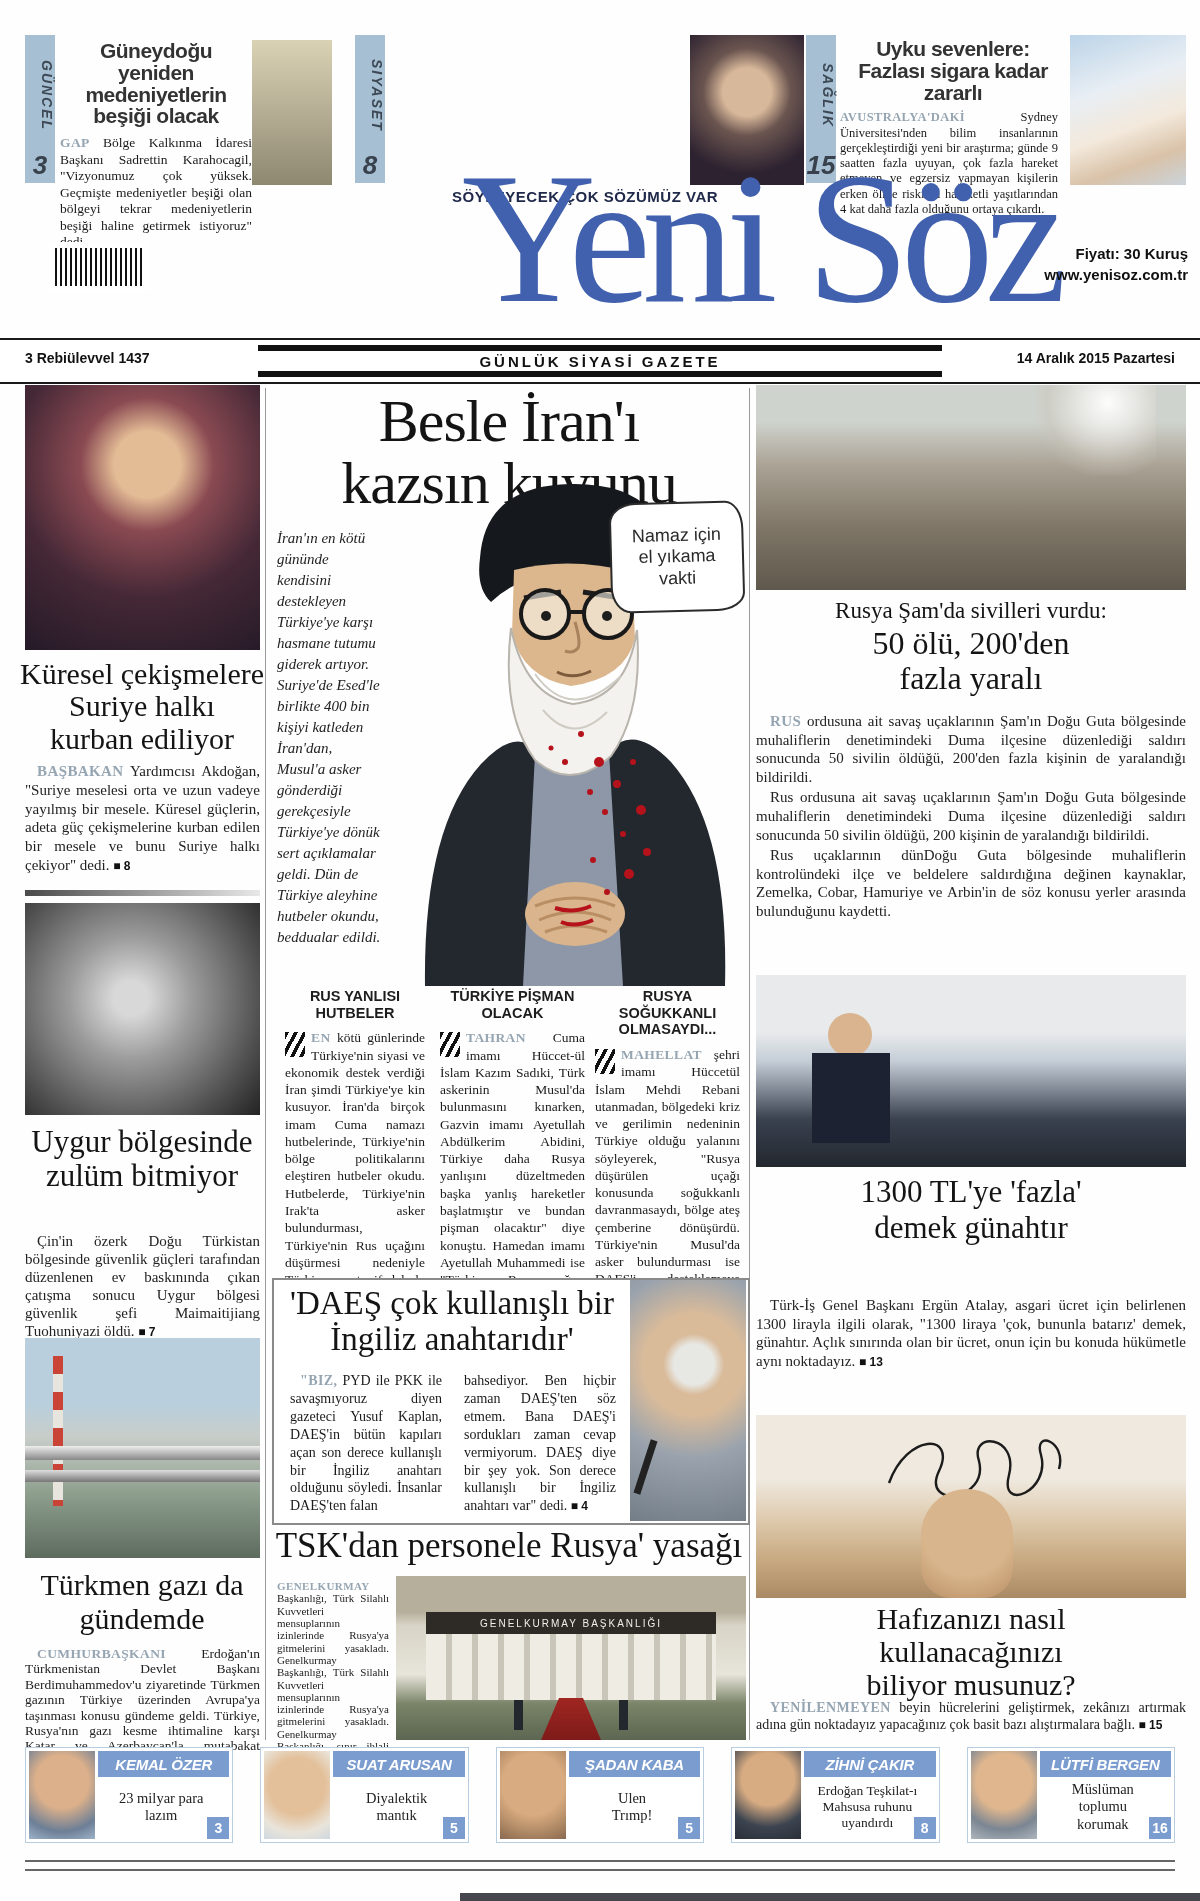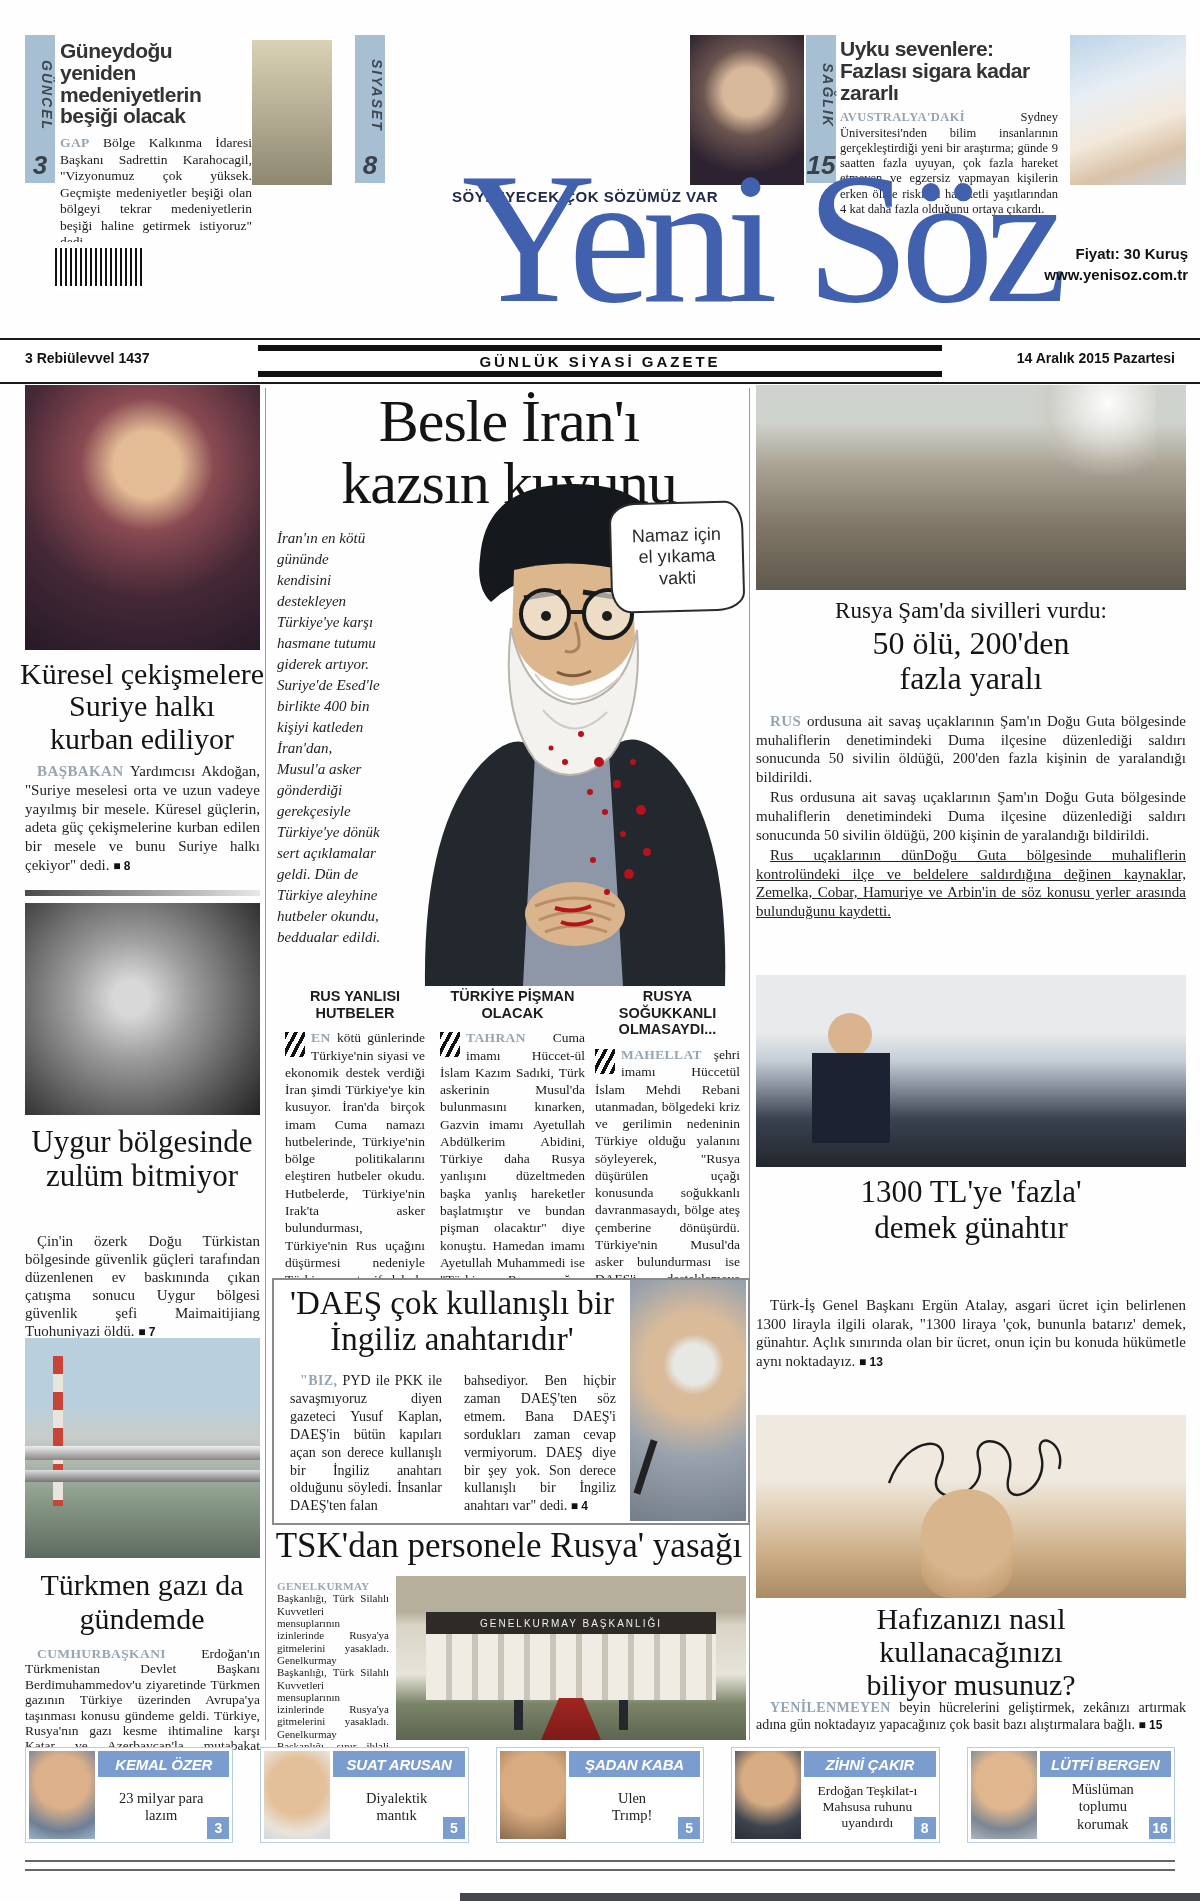--- a/index.html
+++ b/index.html
@@ -14,21 +14,21 @@
   .photo{position:absolute;background:#c8c4ba;}
   .vrule{position:absolute;width:1px;background:#9a9a9a;}
   .slash{float:left;width:20px;height:25px;margin:3px 6px 0 0;background:repeating-linear-gradient(118deg,#111 0 3.5px,transparent 3.5px 8px);}
   
   .band{position:absolute;width:30px;height:148px;top:35px;background:#a6bfd3;}
   .band-label{position:absolute;top:8px;left:0;width:30px;height:105px;writing-mode:vertical-rl;
     font-family:"Liberation Sans",sans-serif;font-style:italic;font-weight:bold;font-size:14px;
     letter-spacing:2px;color:#3d4854;text-align:center;}
   .band-num{position:absolute;bottom:2px;left:0;width:30px;text-align:center;
     font-family:"Liberation Sans",sans-serif;font-style:italic;font-weight:bold;font-size:26px;color:#39424c;}
-  .teaser-head{font-family:"Liberation Sans",sans-serif;font-weight:bold;color:#333;text-align:left;line-height:1.04;letter-spacing:-0.5px;}
+  .teaser-head{font-family:"Liberation Sans",sans-serif;font-weight:bold;color:#333;text-align:center;line-height:1.04;letter-spacing:-0.5px;}
   .teaser-body{font-size:13.5px;line-height:1.22;text-align:justify;}
   
   #tagline{left:452px;top:188px;font-family:"Liberation Sans",sans-serif;font-weight:bold;font-size:15px;color:#20294a;letter-spacing:0.5px;}
   #main-title{left:320px;top:150px;width:880px;text-align:center;font-family:"Liberation Serif",serif;
     font-size:186px;line-height:0.95;color:#4161ae;letter-spacing:-9px;}
   #price-block{right:12px;top:243px;text-align:right;font-family:"Liberation Sans",sans-serif;font-weight:bold;font-size:15px;line-height:1.4;color:#101010;}
   #barcode{left:55px;top:248px;width:88px;height:38px;background:repeating-linear-gradient(90deg,#111 0 2px,#fff 2px 5px);outline:6px solid #fff;}
   
   #ribbon{left:0;top:338px;width:1200px;height:42px;border-top:2px solid #1a1a1a;border-bottom:2px solid #1a1a1a;background:#fff;}
   #ribbon-center{position:absolute;left:258px;right:258px;top:5px;bottom:5px;border-top:6px solid #111;border-bottom:6px solid #111;
@@ -255,21 +255,21 @@
   </div>
   <div class="abs serifH" style="left:756px;top:598px;width:430px;font-size:23px;">Rusya Şam'da sivilleri vurdu:</div>
   <div class="abs serifH pre" style="left:756px;top:626px;width:430px;font-size:32px;line-height:1.1;">50 ölü, 200'den
 fazla yaralı</div>
   <div class="abs" style="left:756px;top:712px;width:430px;">
     <p class="body-text" style="font-size:15px;line-height:1.24;margin:0;text-indent:14px;">
       <span class="lead">RUS</span>
       <span>ordusuna ait savaş uçaklarının Şam'ın Doğu Guta bölgesinde muhaliflerin denetimindeki Duma ilçesine düzenlediği saldırı sonucunda 50 sivilin öldüğü, 200'den fazla kişinin de yaralandığı bildirildi.</span>
     </p>
     <p class="body-text" style="font-size:15px;line-height:1.24;margin:2px 0 0 0;text-indent:14px;">Rus ordusuna ait savaş uçaklarının Şam'ın Doğu Guta bölgesinde muhaliflerin denetimindeki Duma ilçesine düzenlediği saldırı sonucunda 50 sivilin öldüğü, 200 kişinin de yaralandığı bildirildi.</p>
-    <p class="body-text" style="font-size:15px;line-height:1.24;margin:2px 0 8px 0;text-indent:14px;text-decoration:underline;">Rus uçaklarının dünDoğu Guta bölgesinde muhaliflerin kontrolündeki ilçe ve beldelere saldırdığına değinen kaynaklar, Zemelka, Cobar, Hamuriye ve Arbin'in de söz konusu yerler arasında bulunduğunu kaydetti.</p>
+    <p class="body-text" style="font-size:15px;line-height:1.24;margin:2px 0 8px 0;text-indent:14px;">Rus uçaklarının dünDoğu Guta bölgesinde muhaliflerin kontrolündeki ilçe ve beldelere saldırdığına değinen kaynaklar, Zemelka, Cobar, Hamuriye ve Arbin'in de söz konusu yerler arasında bulunduğunu kaydetti.</p>
   </div>
 
   <div class="photo" style="left:756px;top:975px;width:430px;height:192px;background:linear-gradient(180deg,#e8eaec 0 30%,#c4cdd6 45%,#3a4250 75%,#23272e 100%);">
     <div style="position:absolute;left:72px;top:38px;width:44px;height:44px;border-radius:50%;background:#d9b48f;"></div>
     <div style="position:absolute;left:56px;top:78px;width:78px;height:90px;background:#1d2averse33;background:#1d2233;"></div>
   </div>
   <div class="abs serifH pre" style="left:756px;top:1174px;width:430px;font-size:31px;line-height:1.15;">1300 TL'ye 'fazla'
 demek günahtır</div>
   <p class="abs body-text" style="left:756px;top:1296px;width:430px;font-size:15px;line-height:1.24;text-indent:14px;margin:0;">
     <span>Türk-İş Genel Başkanı Ergün Atalay, asgari ücret için belirlenen 1300 lirayla ilgili olarak, "1300 liraya 'çok, bununla batarız' demek, günahtır. Açlık sınırında olan bir ücret, onun için bu konuda hükümetle aynı noktadayız.</span>

